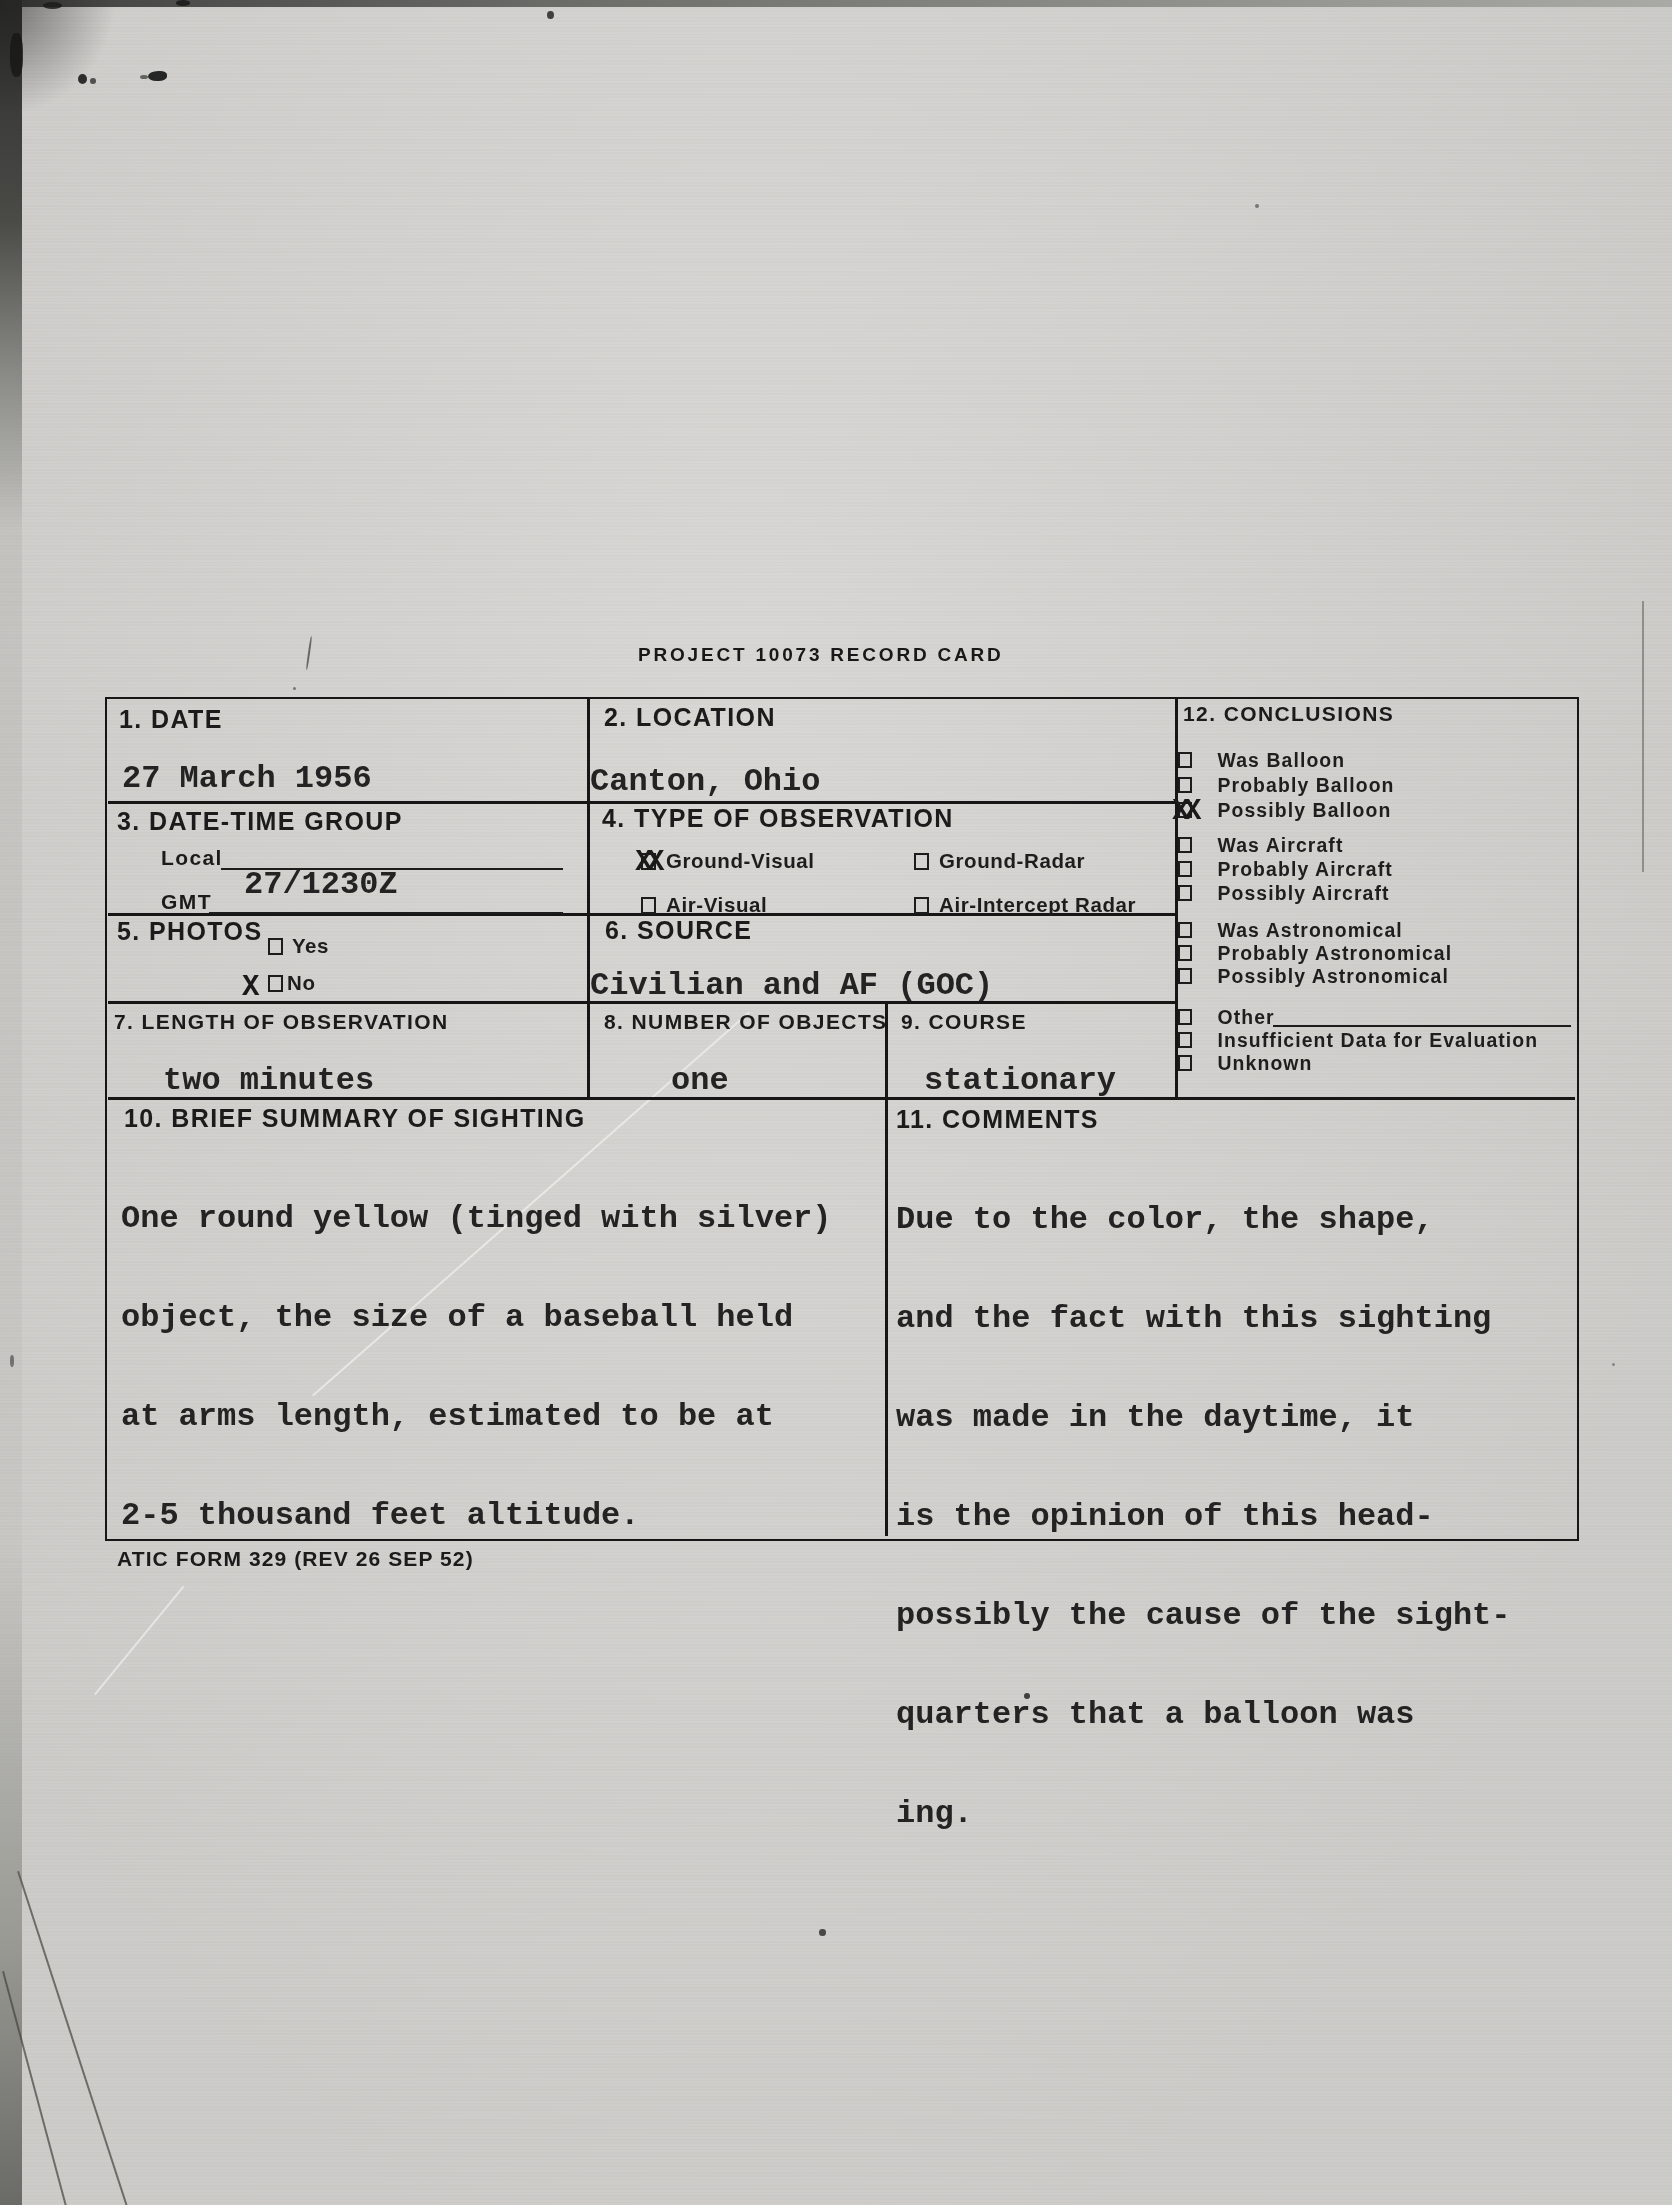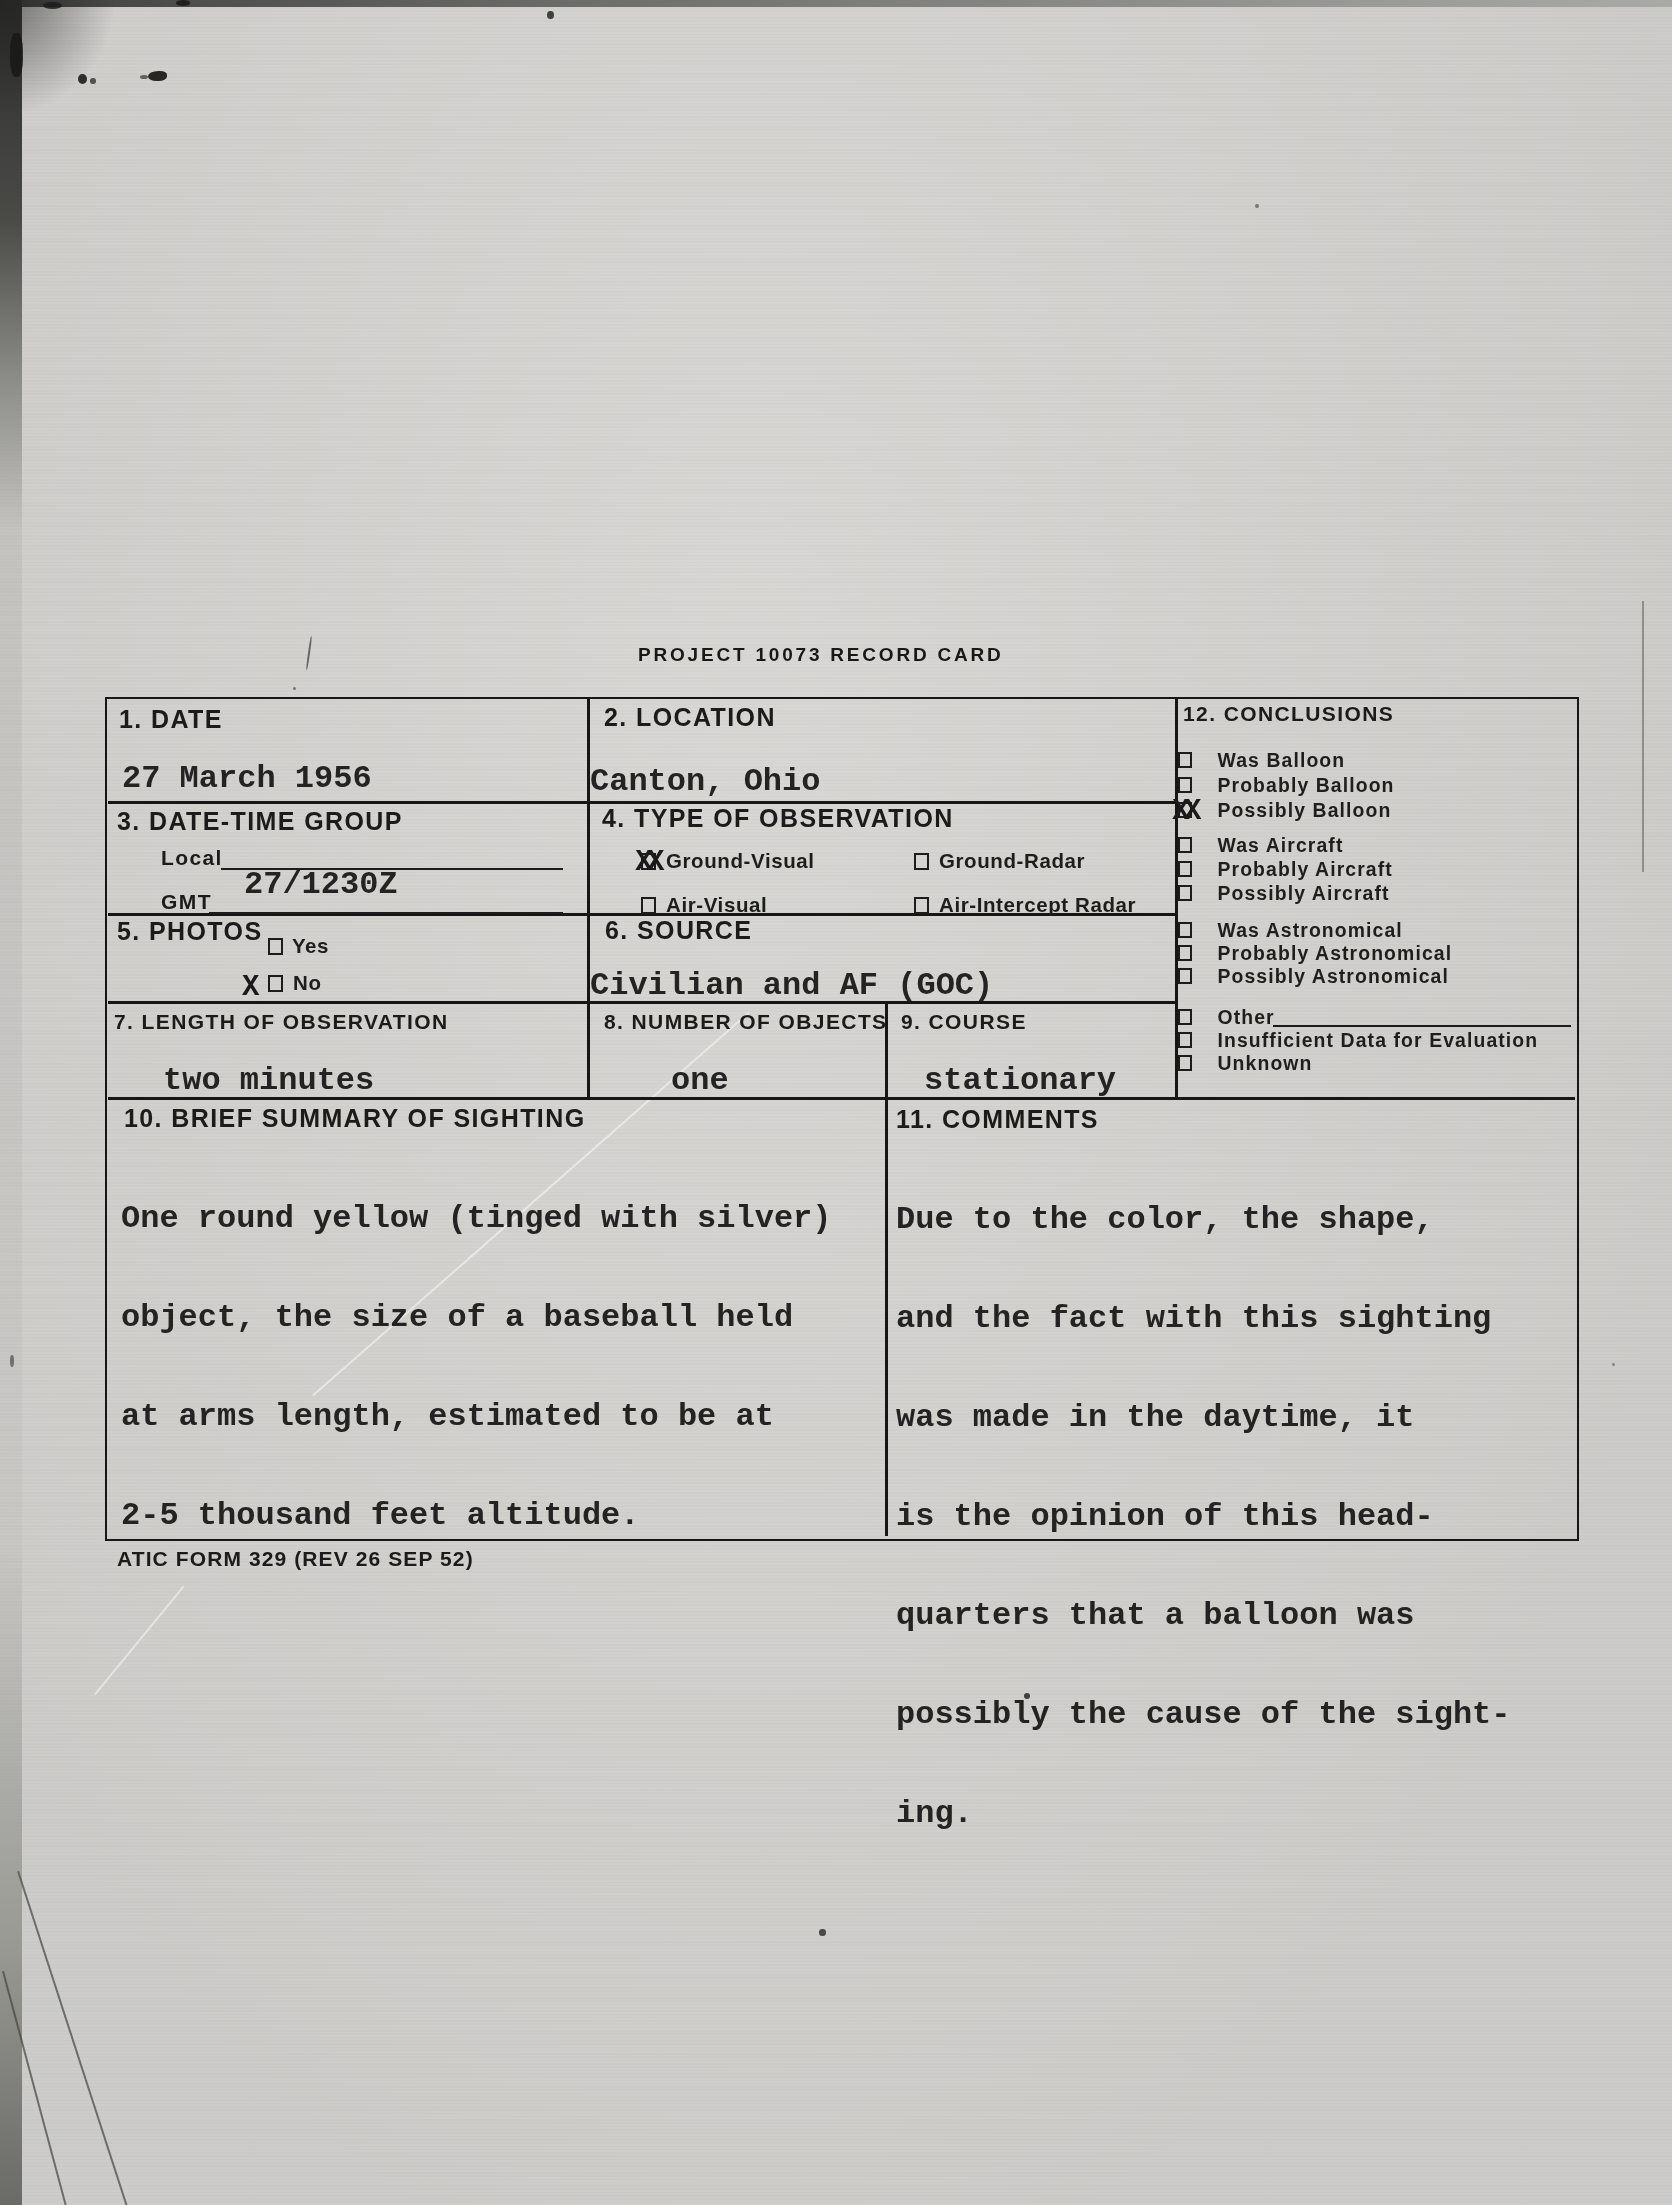--- a/index.html
+++ b/index.html
@@ -113,21 +113,21 @@
   <div class="crow" style="left:268px;top:937px;">
     <span class="cb cb-big">
         <span class="mark"></span>
       </span>
     <span class="optlabel" style="margin-left:8.9px;">Yes</span>
   </div>
   <div class="crow" style="left:268px;top:974px;">
     <span class="cb cb-big">
         <span class="mark mark-before">X</span>
       </span>
-    <span class="optlabel" style="margin-left:10px;">No</span>
+    <span class="optlabel" style="margin-left:4px;">No</span>
   </div>
 
   <div class="lbl" style="left:605px;top:916px;">6. SOURCE</div>
   <div class="typed" style="left:590px;top:969px;">Civilian and AF (GOC)</div>
 
   <div class="lbl" style="left:114px;top:1010px;font-size:21px;">7. LENGTH OF OBSERVATION</div>
   <div class="typed" style="left:163px;top:1064px;">two minutes</div>
   <div class="lbl" style="left:604px;top:1010px;font-size:21px;">8. NUMBER OF OBJECTS</div>
   <div class="typed" style="left:671px;top:1064px;">one</div>
   <div class="lbl" style="left:901px;top:1010px;font-size:21px;">9. COURSE</div>
@@ -140,22 +140,22 @@
     <span>at arms length, estimated to be at</span>
     <span>2-5 thousand feet altitude.</span>
   </div>
 
   <div class="lbl" style="left:896px;top:1105px;">11. COMMENTS</div>
   <div class="typed tblock" style="left:896px;top:1137px;">
     <span>Due to the color, the shape,</span>
     <span>and the fact with this sighting</span>
     <span>was made in the daytime, it</span>
     <span>is the opinion of this head-</span>
+    <span>possibly the cause of the sight-</span>
     <span>quarters that a balloon was</span>
-    <span>possibly the cause of the sight-</span>
     <span>ing.</span>
   </div>
 
   <div class="lbl" style="left:1183px;top:702px;font-size:21px;">12. CONCLUSIONS</div>
 
   <div class="crow" style="left:1178px;top:751px;">
     <span class="cb">
         <span class="mark"></span>
       </span>
     <span class="clabel">Was Balloon</span>

